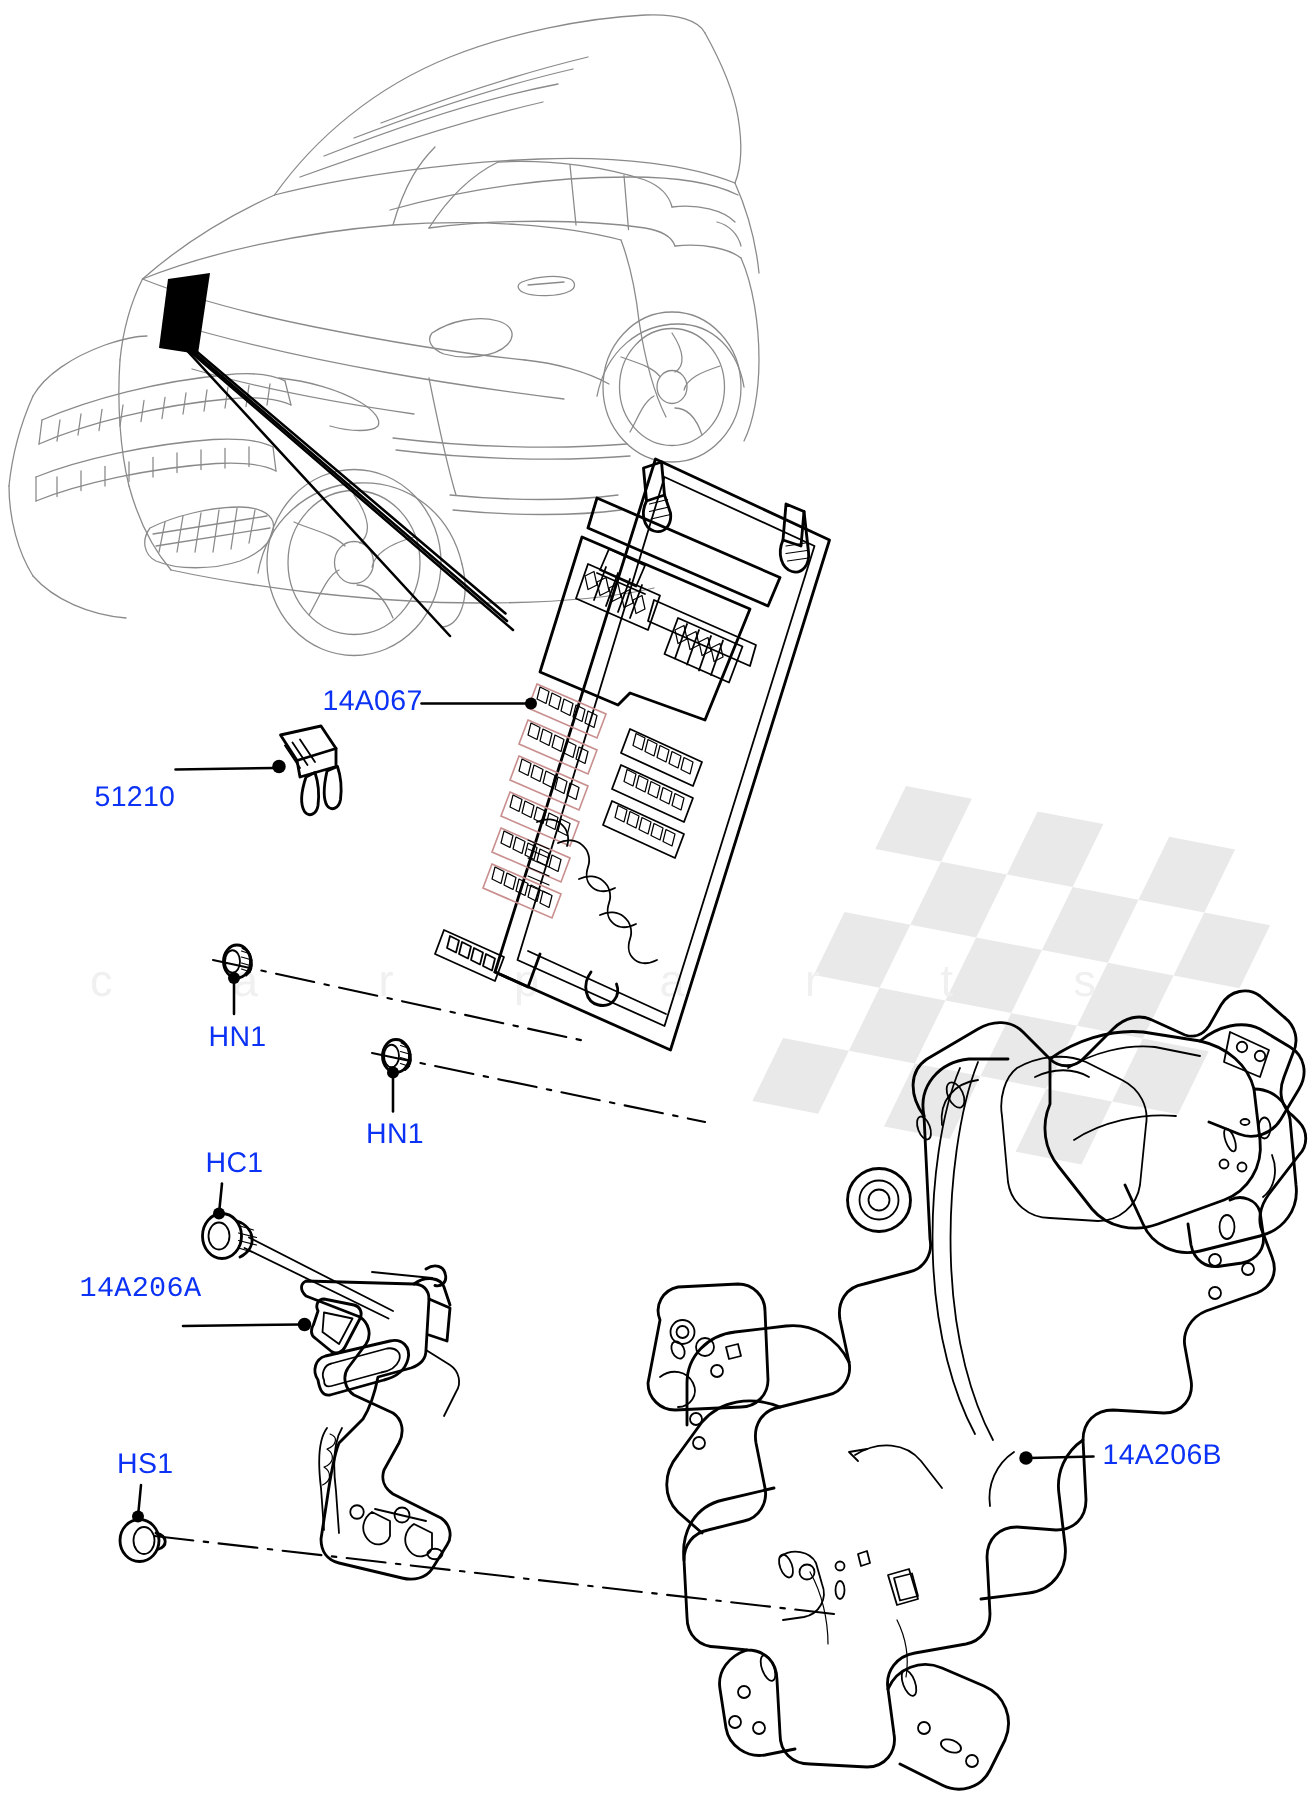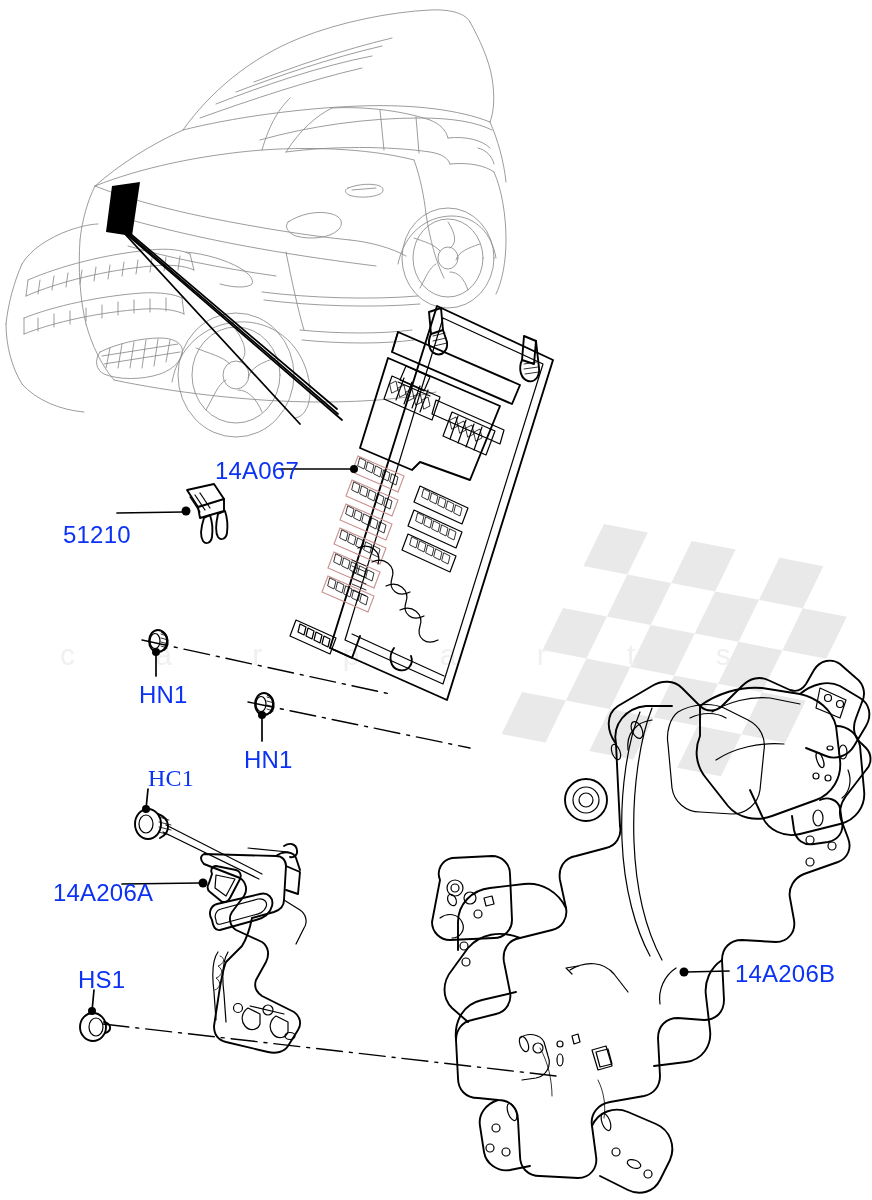--- a/index.html
+++ b/index.html
@@ -3,21 +3,21 @@
 <meta charset="utf-8">
 <style>
   html,body{margin:0;padding:0;background:#ffffff;}
   body{width:872px;height:1200px;font-family:"Liberation Sans",sans-serif;overflow:hidden;}
   #stage{position:relative;width:872px;height:1200px;background:#fff;overflow:hidden;}
   #stage svg{position:absolute;left:0;top:0;}
   .layer{position:absolute;left:0;top:0;width:872px;height:1200px;}
   .wm-text{position:absolute;font-family:"Liberation Sans",sans-serif;font-weight:bold;user-select:none;}
   #wm-scuderia{left:52px;top:536px;font-size:108px;letter-spacing:-2px;color:#f7dede;line-height:1;}
   #wm-carparts{left:60px;top:640px;font-size:30px;letter-spacing:36px;color:#f0f0f0;line-height:1;font-weight:normal;}
-  .lbl{position:absolute;color:#0b32f5;font-size:24px;font-family:"Liberation Sans",sans-serif;white-space:nowrap;letter-spacing:0.2px;}
+  .lbl{position:absolute;color:#0b32f5;font-size:19px;font-family:"Liberation Sans",sans-serif;white-space:nowrap;letter-spacing:0.2px;}
 </style>
 </head>
 <body>
 
 <div id="stage">
 
   <svg class="layer" width="872" height="1200">
     <g transform="translate(604,524) skewX(-26) skewY(10)" fill="#e9e9e9">
       <rect x="0" y="0" width="48" height="42"></rect>
       <rect x="96" y="0" width="48" height="42"></rect>
@@ -602,18 +602,18 @@
       <circle cx="203" cy="883" r="4.5" fill="#000"></circle>
       <path class="lead" d="M729,971 L686,972"></path>
       <circle cx="684" cy="972" r="4.5" fill="#000"></circle>
     </g>
   </svg>
 
   <div class="lbl" style="left:215px;  top:457px;">14A067</div>
   <div class="lbl" style="left:63px;   top:501px;margin-top:20px;">51210</div>
   <div class="lbl" style="left:139px;  top:681px;">HN1</div>
   <div class="lbl" style="left:244px;  top:746px;">HN1</div>
-  <div class="lbl" style="left:148px;  top:765px;font-family:Liberation Serif, serif;">HC1</div>
-  <div class="lbl" style="left:53px;   top:879px;">14A206A</div>
+  <div class="lbl" style="left:137px;  top:765px;">HC1</div>
+  <div class="lbl" style="left:53px;   top:848px;font-family:Liberation Mono, monospace;">14A206A</div>
   <div class="lbl" style="left:78px;   top:966px;">HS1</div>
   <div class="lbl" style="left:735px;  top:960px;">14A206B</div>
 
 </div>
 
 </body></html>

